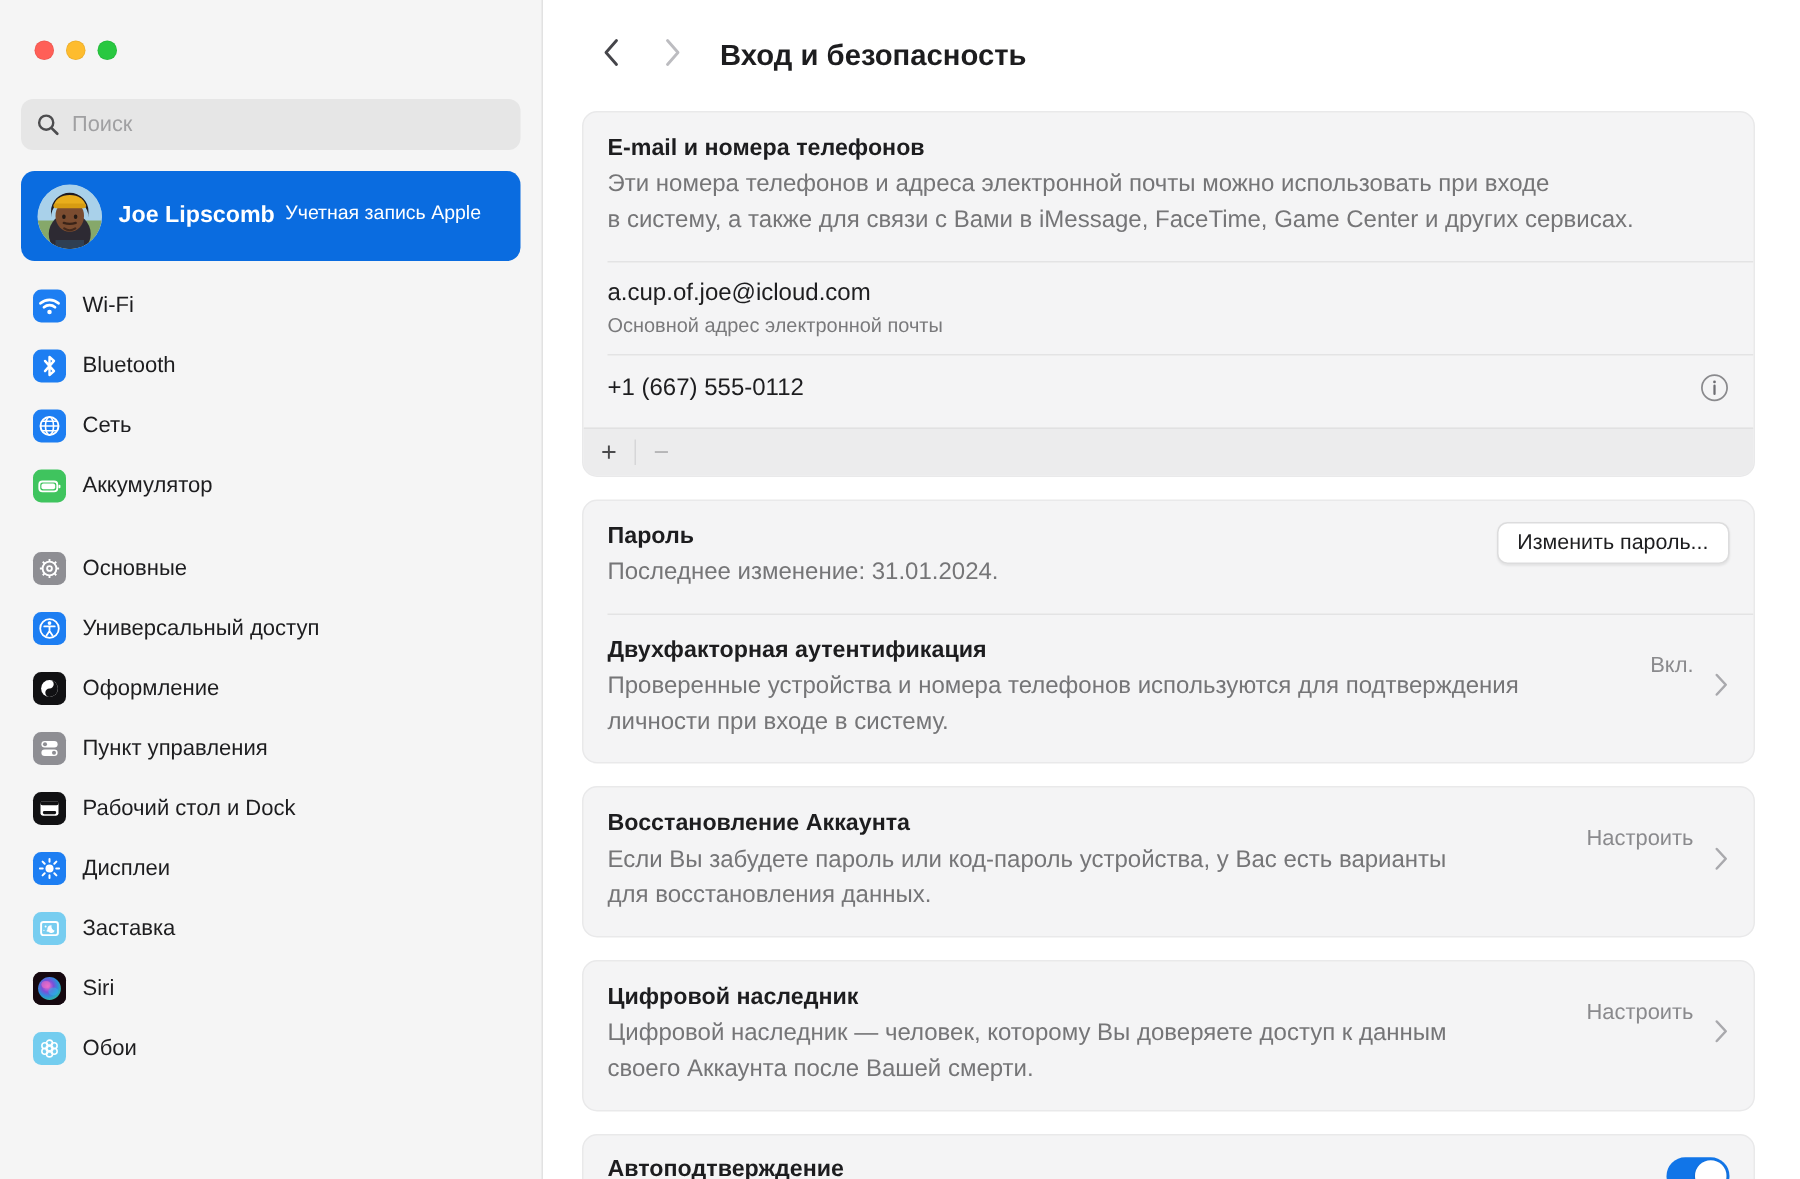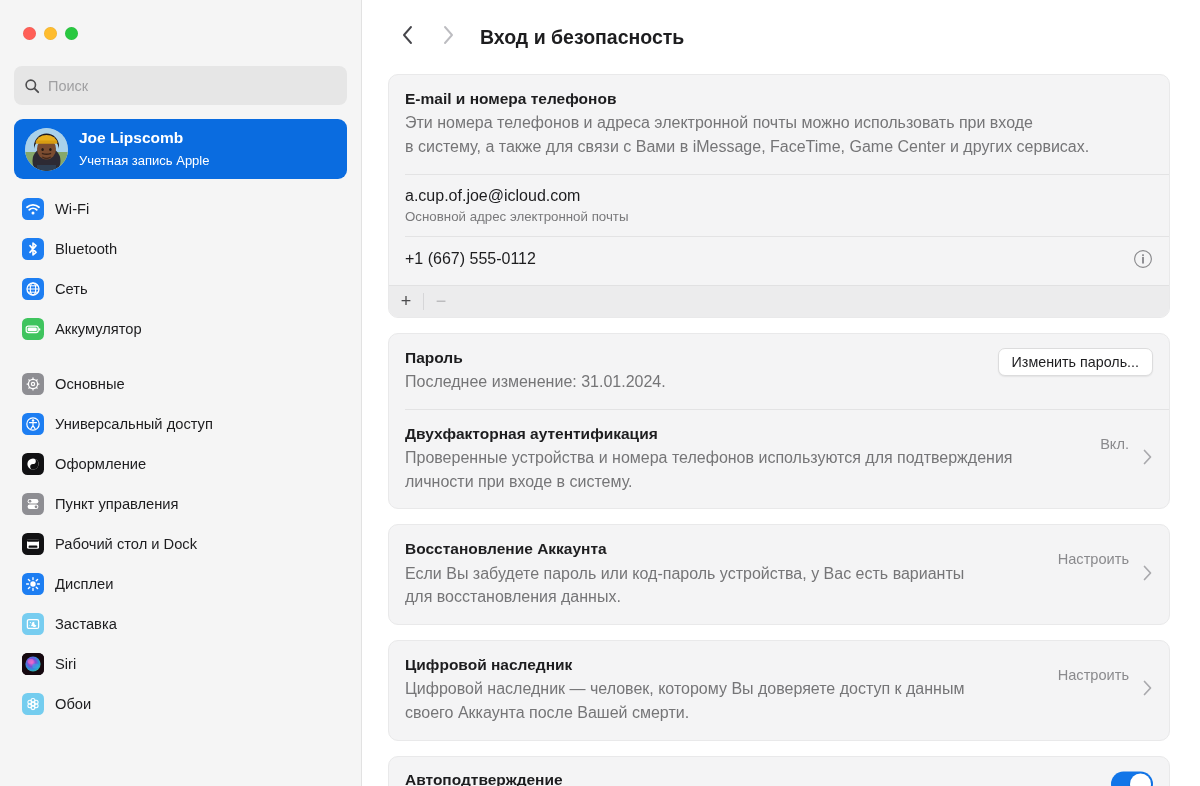--- a/index.html
+++ b/index.html
@@ -36,21 +36,21 @@
     width: 13px; height: 13px;
     border-radius: 50%;
     position: relative;
   }
   .tl.red    { background: #ff5f57; box-shadow: inset 0 0 0 0.5px rgba(0,0,0,.08); }
   .tl.yellow { background: #febc2e; box-shadow: inset 0 0 0 0.5px rgba(0,0,0,.08); }
   .tl.green  { background: #28c840; box-shadow: inset 0 0 0 0.5px rgba(0,0,0,.08); }
 
   .search-wrap {
     margin: 26px 14px 0 14px;
-    height: 39px;
+    height: 34px;
     background: #e6e6e6;
     border-radius: 8px;
     display: flex;
     align-items: center;
     padding: 0 10px;
     gap: 8px;
   }
   .search-icon { width: 16px; height: 16px; flex: 0 0 16px; display:block; }
   .search-input {
     border: none; outline: none; background: transparent;
@@ -72,21 +72,21 @@
     gap: 11px;
   }
   .avatar {
     width: 43px; height: 43px;
     border-radius: 50%;
     flex: 0 0 43px;
     overflow: hidden;
     position: relative;
     background: #9fc6e8;
   }
-  .account-texts { display: flex; flex-direction: column; gap: 7px; line-height: 1.15; }
+  .account-texts { display: flex; flex-direction: row; gap: 7px; line-height: 1.15; }
   .account-name {
     font-size: 15.5px; font-weight: bold; color: #ffffff;
   }
   .account-sub {
     font-size: 13px; color: #ffffff;
   }
 
   .nav-list { margin-top: 14px; }
   .nav-group { padding: 0 14px; }
   .nav-gap { height: 15px; }

